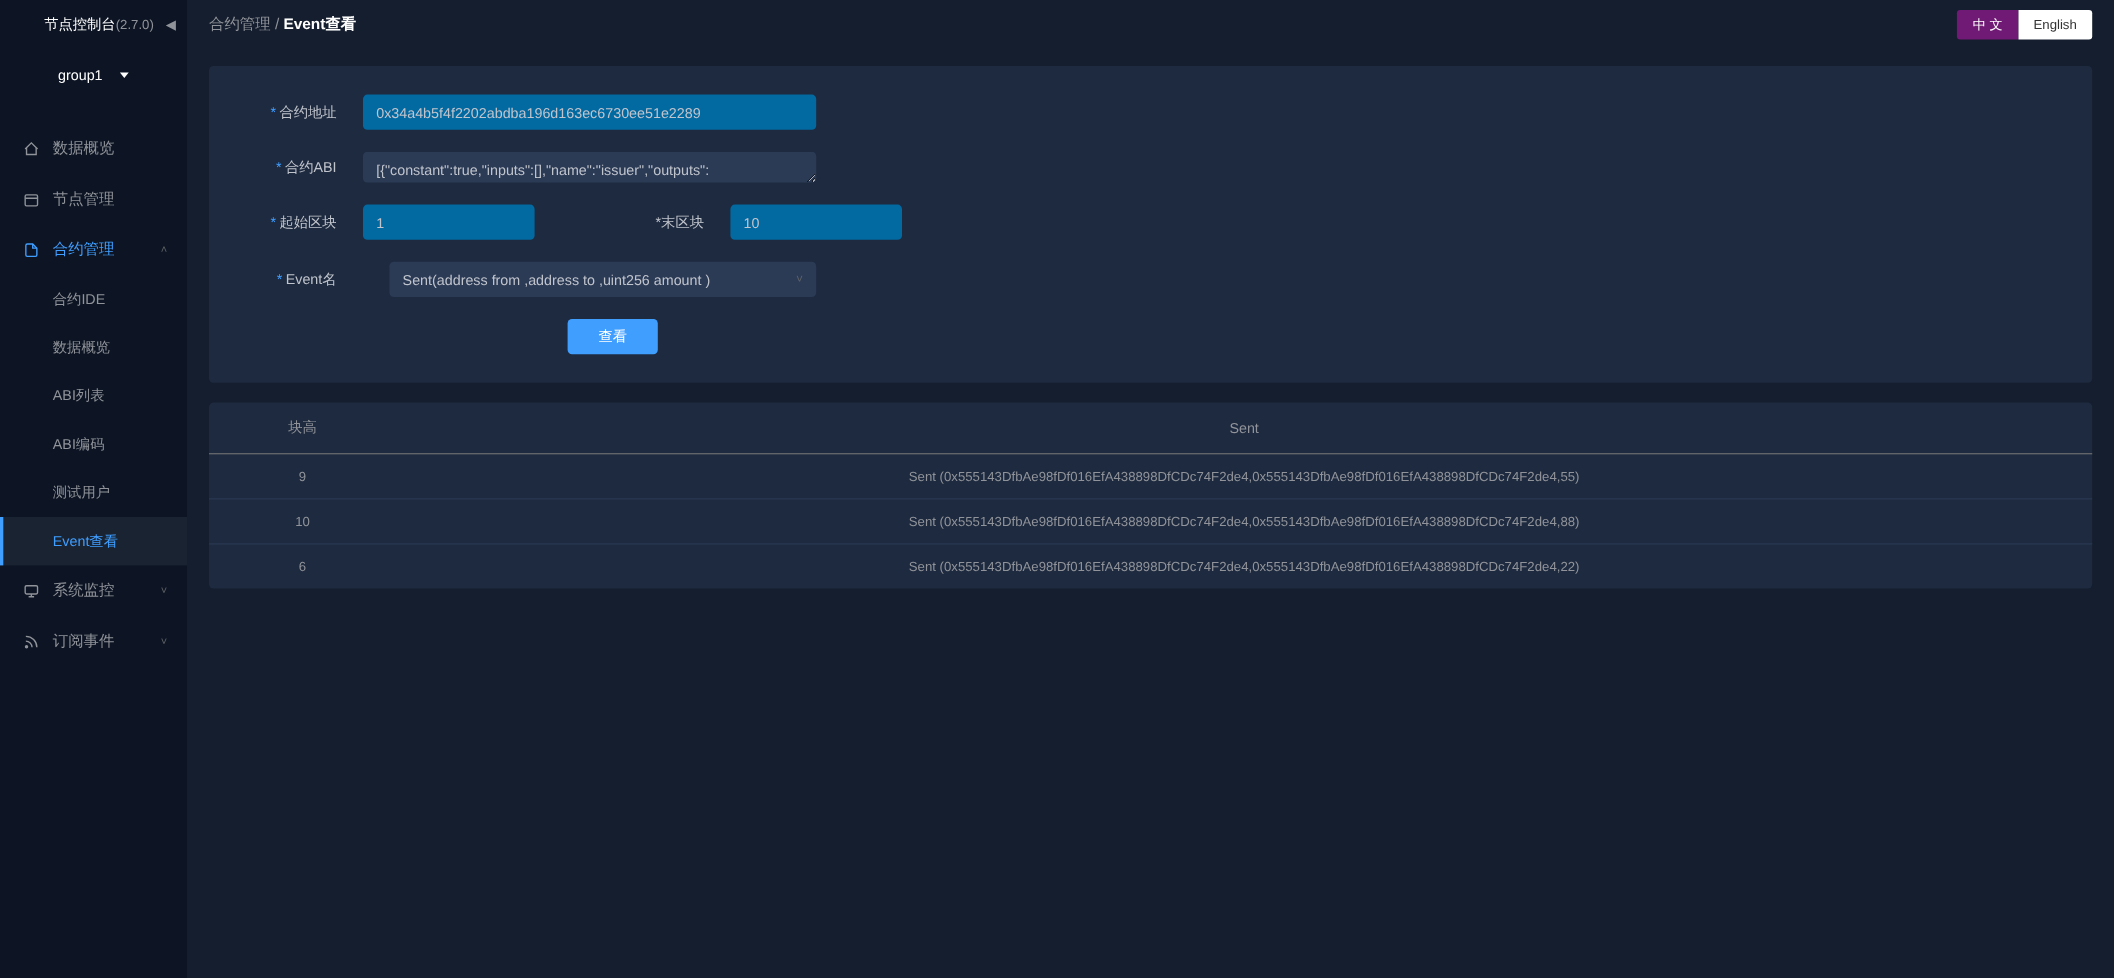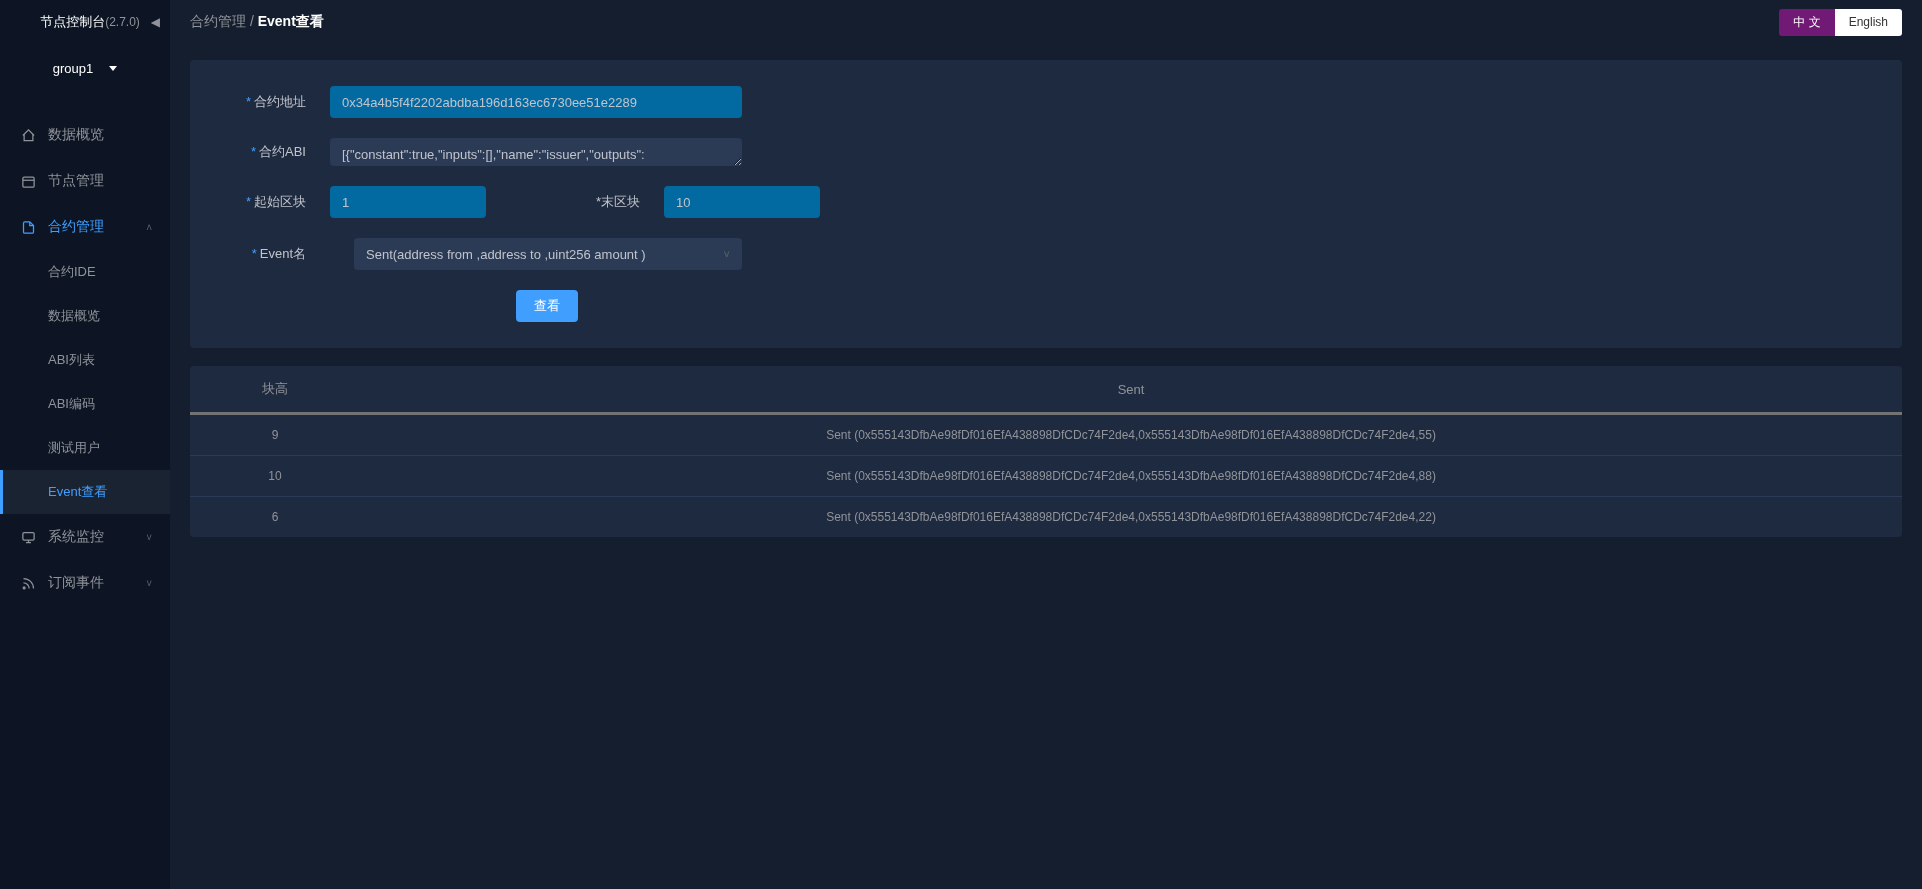--- a/index.html
+++ b/index.html
@@ -199,37 +199,37 @@
       transform: translateY(-50%);
       color: #606266;
       font-size: 11px;
     }
     .btn-primary {
       background: #409eff;
       color: #fff;
       border: none;
       border-radius: 4px;
       height: 32px;
-      padding: 0 18px;
+      padding: 0 28px;
       font-size: 13px;
       cursor: pointer;
     }
     .btn-row { padding-left: 306px; }
     .table-panel {
       background: #1e2a3f;
       border-radius: 4px;
     }
     .table { width: 100%; border-collapse: collapse; }
     .table th {
       text-align: center;
       padding: 14px 20px;
       color: #909399;
       font-weight: 500;
       font-size: 13px;
-      border-bottom: 3px solid #737373;
+      border-bottom: 1px solid #737373;
     }
     .table th.bh { width: 170px; }
     .table td {
       text-align: center;
       padding: 13px 20px;
       font-size: 12px;
       color: #909399;
       border-bottom: 1px solid #2b3a55;
     }
     .table tr:last-child td { border-bottom: none; }

